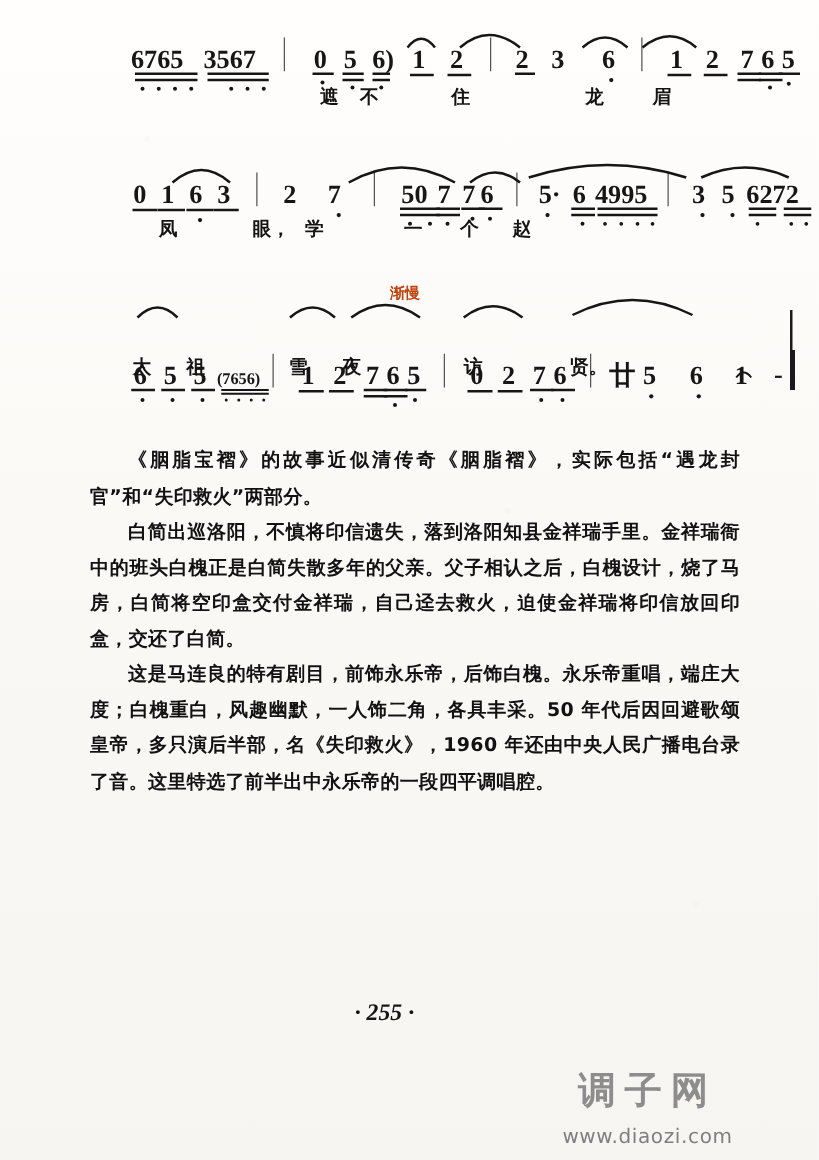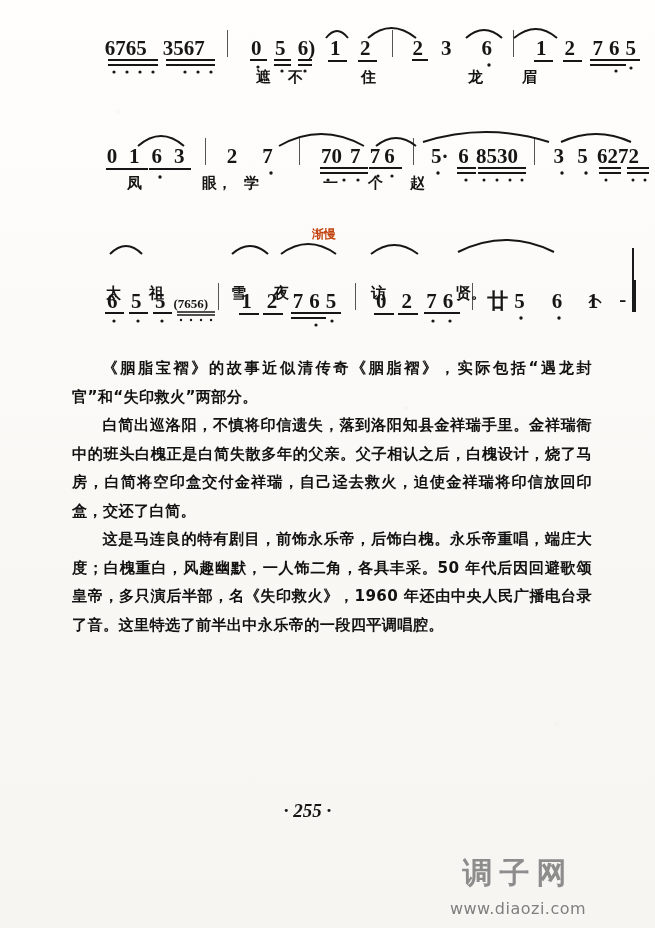--- a/index.html
+++ b/index.html
@@ -374,21 +374,21 @@
 
         <span class="barline thin" style="margin-left:24px;margin-right:20px;"></span>
 
         <span class="note-col" style="width:34px;">
           <svg width="34" height="26" style="position:absolute;left:0;top:20px;">
             <line x1="0" y1="3" x2="32" y2="3" stroke="#161616" stroke-width="2"></line>
             <line x1="0" y1="8" x2="32" y2="8" stroke="#161616" stroke-width="2"></line>
             <circle cx="8" cy="15" r="1.6" fill="#161616"></circle>
             <circle cx="24" cy="15" r="1.6" fill="#161616"></circle>
           </svg>
-          <span class="num">70</span>
+          <span class="num">50</span>
         </span>
         <span style="display:inline-block;width:8px;"></span>
         <span class="note-col" style="width:22px;">
           <svg width="22" height="24" style="position:absolute;left:0;top:20px;">
             <line x1="1" y1="3" x2="20" y2="3" stroke="#161616" stroke-width="2"></line>
             <line x1="1" y1="8" x2="20" y2="8" stroke="#161616" stroke-width="2"></line>
             <circle cx="10" cy="15" r="1.6" fill="#161616"></circle>
           </svg>
           <span class="num">7</span>
         </span>
@@ -428,21 +428,21 @@
         <span style="display:inline-block;width:8px;"></span>
         <span class="note-col" style="width:54px;">
           <svg width="54" height="30" style="position:absolute;left:0;top:20px;">
             <line x1="2" y1="3" x2="50" y2="3" stroke="#161616" stroke-width="2"></line>
             <line x1="2" y1="8" x2="50" y2="8" stroke="#161616" stroke-width="2"></line>
             <circle cx="8" cy="15" r="1.5" fill="#161616"></circle>
             <circle cx="21" cy="15" r="1.5" fill="#161616"></circle>
             <circle cx="34" cy="15" r="1.5" fill="#161616"></circle>
             <circle cx="46" cy="15" r="1.5" fill="#161616"></circle>
           </svg>
-          <span class="num">8530</span>
+          <span class="num">4995</span>
         </span>
 
         <span class="barline thin" style="margin-left:16px;margin-right:16px;"></span>
 
         <span class="note-col" style="width:24px;">
           <svg width="24" height="16" style="position:absolute;left:0;top:22px;">
             <circle cx="11" cy="6" r="1.7" fill="#161616"></circle>
           </svg>
           <span class="num">3</span>
         </span>

